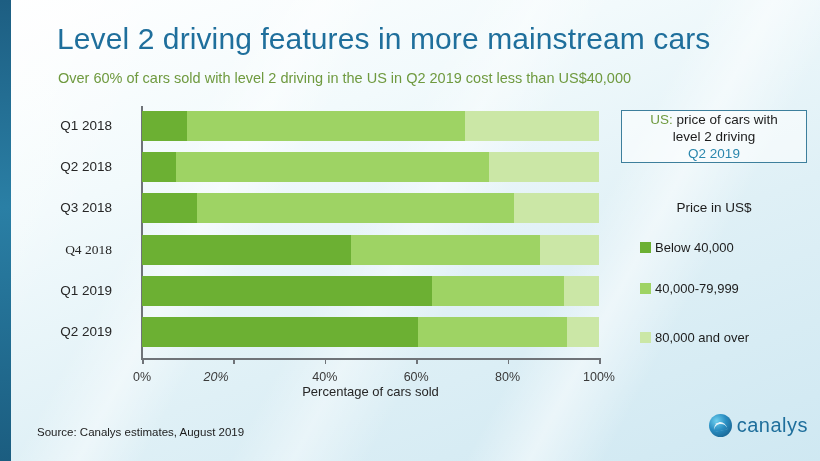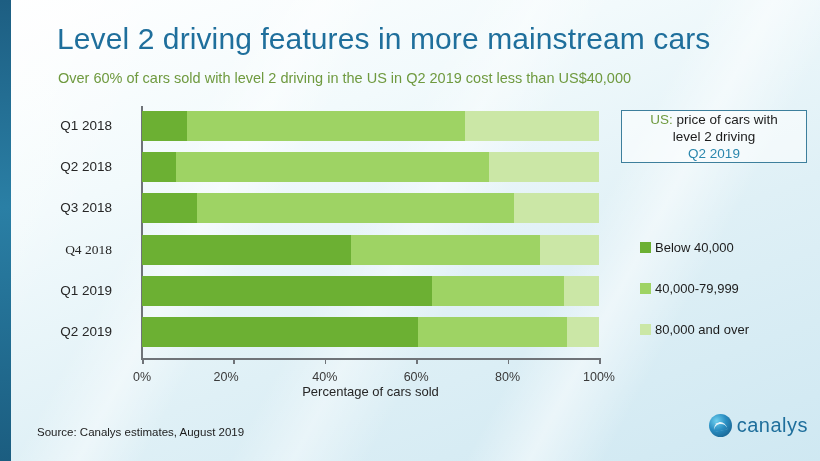--- a/index.html
+++ b/index.html
@@ -133,21 +133,21 @@
       <div class="cat-label" style="top: 174.8px; right: 18px;">Q1 2019</div>
       <div class="cat-label" style="top: 216px; right: 18px;">Q2 2019</div>
     </div>
 
   <div class="plot" id="plot">
     <div class="axis-y"></div>
     <div class="axis-x"></div>
   <div class="tick" style="left: 0px;"></div>
       <div class="ticklabel" style="left: 0px;">0%</div>
       <div class="tick" style="left: 91.4px;"></div>
-      <div class="ticklabel" style="left: 84px;">20%</div>
+      <div class="ticklabel" style="left: 74px; font-style: italic;">20%</div>
       <div class="tick" style="left: 182.8px;"></div>
       <div class="ticklabel" style="left: 182.8px;">40%</div>
       <div class="tick" style="left: 274.2px;"></div>
       <div class="ticklabel" style="left: 274.2px;">60%</div>
       <div class="tick" style="left: 365.6px;"></div>
       <div class="ticklabel" style="left: 365.6px;">80%</div>
       <div class="tick" style="left: 457px;"></div>
       <div class="ticklabel" style="left: 457px;">100%</div>
       <div class="bar-row" style="top: 3px; width: 457px;">
         <div class="seg s0" title="Below 40,000: 9.8%" style="left: 0px; width: 44.786px; background: rgb(108, 176, 51);"></div>
@@ -183,30 +183,31 @@
   <div class="xaxis-title">Percentage of cars sold</div>
 
   <div class="callout">
     <div class="callout-text">
       <span class="callout-us">US:</span><span> price of cars with</span><br>
       <span>level 2 driving</span><br>
       <span class="callout-q">Q2 2019</span>
     </div>
   </div>
 
+  <div class="legend-title">Price in US$</div>
   <div id="legend">
       <div class="legend-item" style="top: 240px;">
         <span class="swatch" style="background: rgb(108, 176, 51);"></span>
         <span>Below 40,000</span>
       </div>
       <div class="legend-item" style="top: 281px;">
         <span class="swatch" style="background: rgb(158, 211, 100);"></span>
         <span>40,000-79,999</span>
       </div>
-      <div class="legend-item" style="top: 322px;">
+      <div class="legend-item" style="top: 330px;">
         <span class="swatch" style="background: rgb(203, 231, 166);"></span>
         <span>80,000 and over</span>
       </div>
     </div>
 
   <div class="source">Source:  Canalys estimates, August 2019</div>
   <div class="logo">
     <span class="logo-globe"></span>
     <span class="logo-word">canalys</span>
   </div>

